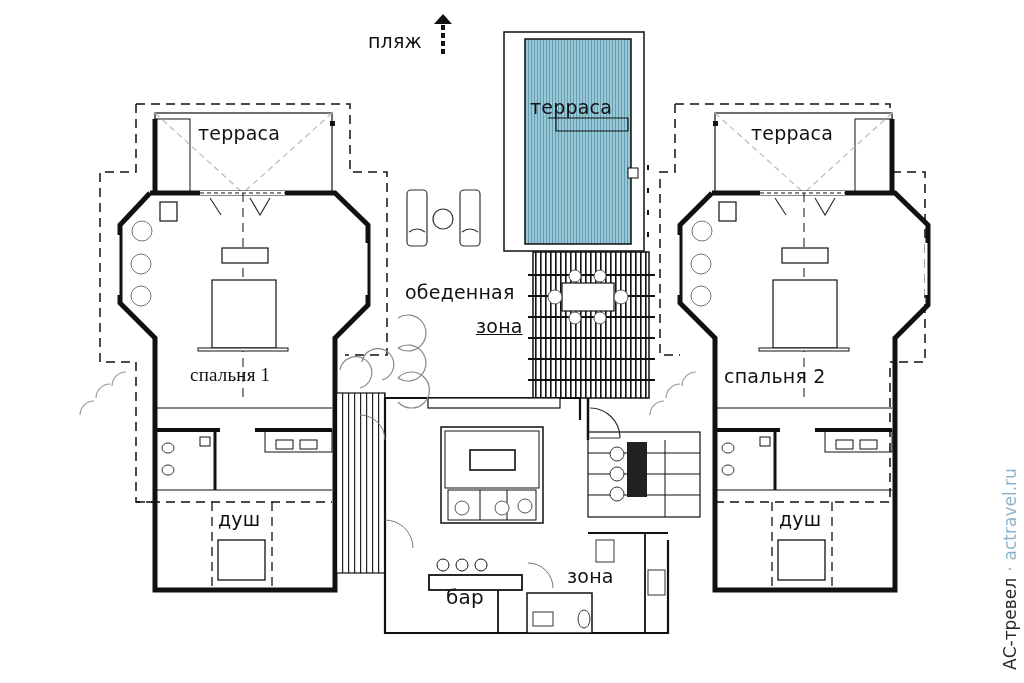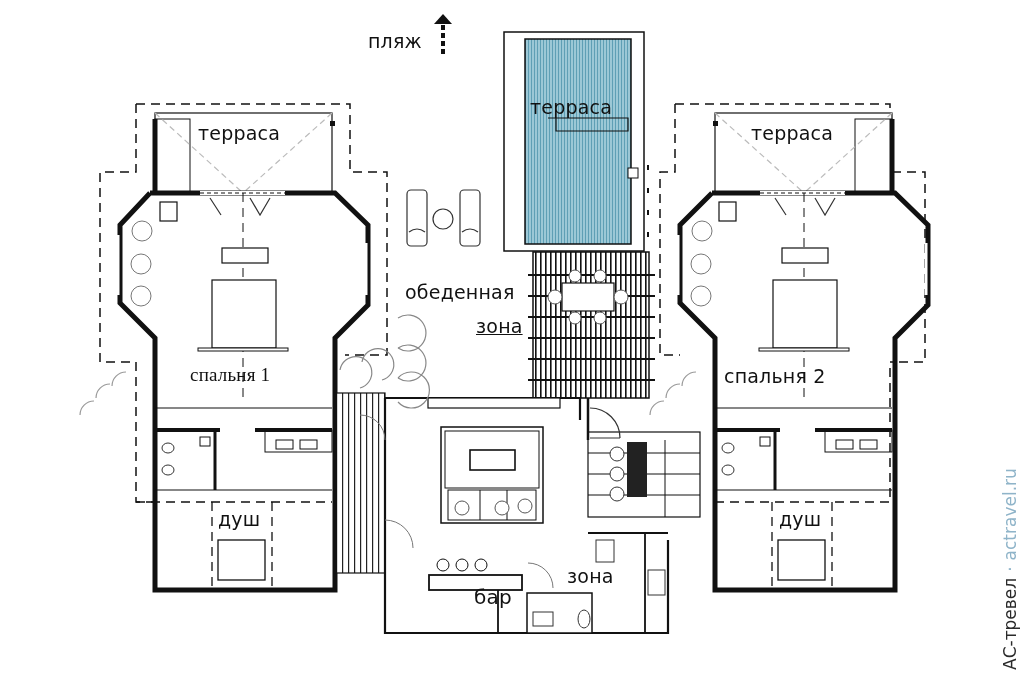--- a/index.html
+++ b/index.html
@@ -226,17 +226,17 @@
 <div class="lbl" style="left:530px; top:96px;">терраса</div>
 <div class="lbl" style="left:198px; top:122px;">терраса</div>
 <div class="lbl" style="left:751px; top:122px;">терраса</div>
 <div class="lbl" style="left:190px; top:364px;font-family:Liberation Serif, serif;">спальня 1</div>
 <div class="lbl" style="left:724px; top:365px;">спальня 2</div>
 <div class="lbl" style="left:405px; top:281px;">обеденная</div>
 <div class="lbl" style="left:476px; top:315px;text-decoration:underline;">зона</div>
 <div class="lbl" style="left:218px; top:508px;">душ</div>
 <div class="lbl" style="left:779px; top:508px;">душ</div>
 <div class="lbl" style="left:567px; top:565px;">зона</div>
-<div class="lbl big" style="left:446px; top:585px;margin-left:28px;">бар</div>
+<div class="lbl big" style="left:446px; top:585px;">бар</div>
 
 <div id="watermark">
   <span class="wm-a">АС-тревел</span><span class="wm-sep">·</span><span class="wm-b">actravel.ru</span>
 </div>
 
 </body></html>

